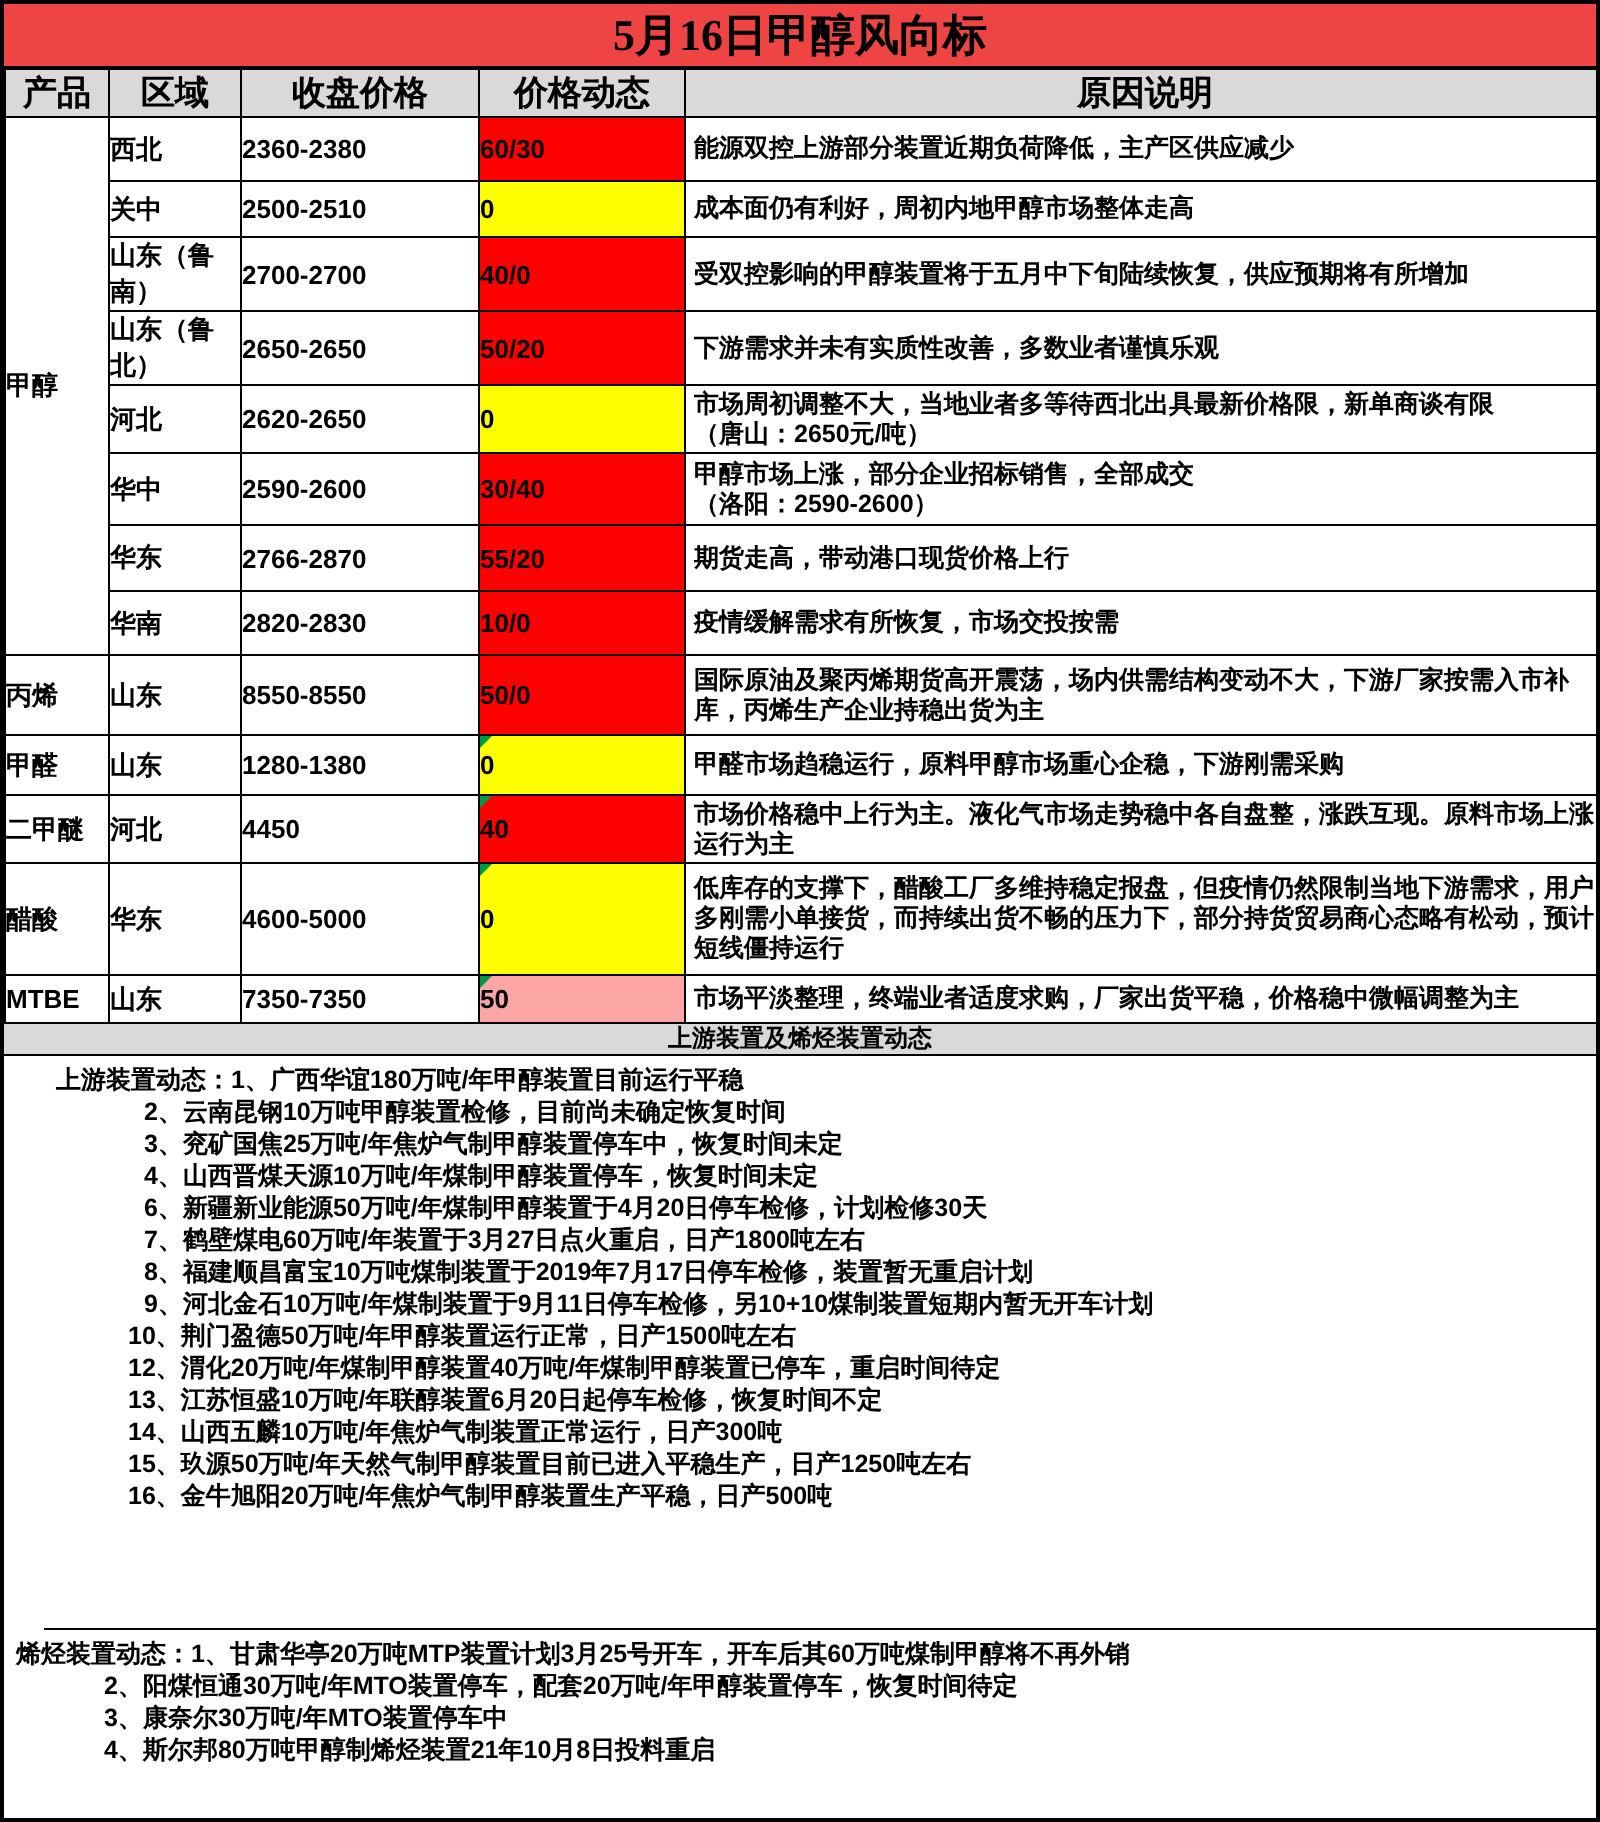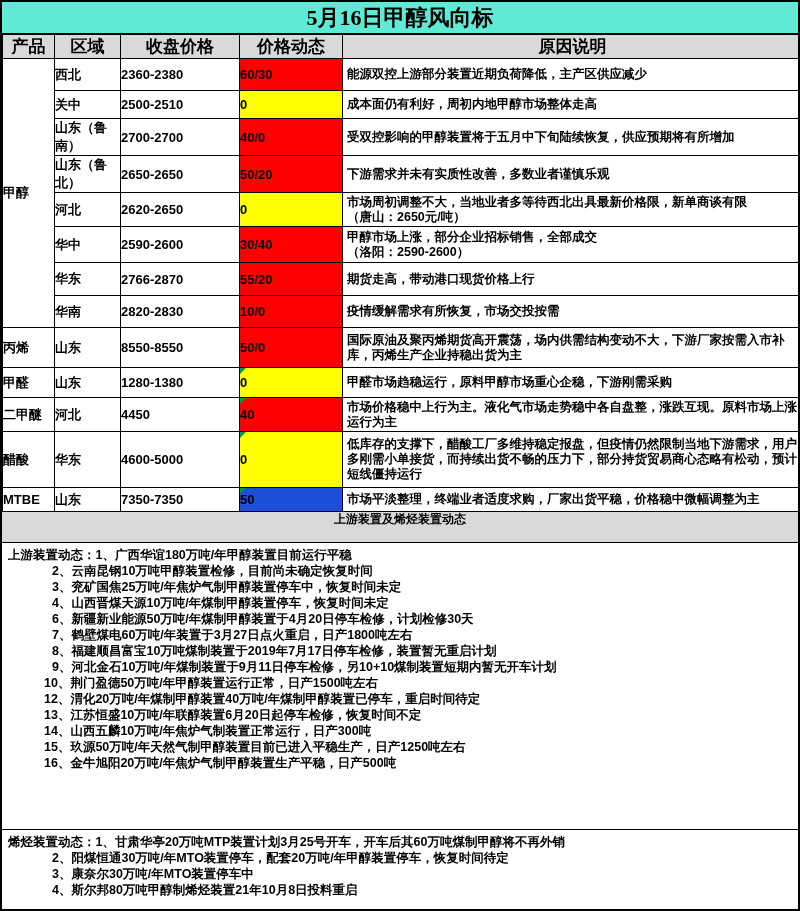--- a/index.html
+++ b/index.html
@@ -1,41 +1,41 @@
 <!DOCTYPE html>
 <html><head>
 <meta charset="utf-8">
 <style>
   * { box-sizing: border-box; margin: 0; padding: 0; }
   body { margin: 0; background: #fff; font-family: "Liberation Sans", sans-serif; color: #000; }
   .page { width: 800px; height: 911px; border: 2px solid #000; background: #fff; overflow: hidden; }
   .title {
-    height: 32px; background: #5eead4; border-bottom: 1px solid #000;
+    height: 32px; background: #ef4444; border-bottom: 1px solid #000;
     text-align: center; font-family: "Liberation Serif", serif;
     font-size: 22px; font-weight: 700; line-height: 31px;
   }
   table.main { border-collapse: collapse; width: 100%; table-layout: fixed; }
   table.main th, table.main td { border: 1px solid #000; font-weight: 700; overflow: hidden; }
   tr.hdr th { background: #d9d9d9; height: 18px; font-size: 17px; text-align: center; padding: 0; }
   td.prod, td.reg, td.price, td.trend { text-align: left; font-size: 13px; vertical-align: middle; }
   td.reason { font-size: 12.5px; line-height: 15px; padding: 1px 4px; white-space: pre-line; vertical-align: middle; }
   td.trend { position: relative; }
   .red    { background: #ff0000; }
   .yellow { background: #ffff00; }
-  .green  { background: #1d4ed8; }
+  .green  { background: #fca5a5; }
   td.flag::before {
     content: ""; position: absolute; top: 0; left: 0; width: 0; height: 0;
     border-top: 6px solid #009a44; border-right: 6px solid transparent;
   }
   .secbar {
-    height: 31px; background: #d9d9d9; border-bottom: 1px solid #000;
+    height: 16px; background: #d9d9d9; border-bottom: 1px solid #000;
     text-align: center; font-size: 12px; font-weight: 700; line-height: 15px;
   }
   .listblock { font-size: 12.5px; font-weight: 700; line-height: 16px; padding: 4px 4px 0 6px; }
-  .upstream { height: 287px; border-bottom: 1px solid #000; }
+  .upstream { height: 287px; border-bottom: 1px solid #000; margin-left: 20px; }
   .olefin   { height: 108px; border-bottom: 1px solid #000; }
   .indent1 { padding-left: 44px; }
   .indent2 { padding-left: 36px; }
 </style>
 </head>
 <body>
 
 <div class="page">
 
   <div class="title">5月16日甲醇风向标</div>

